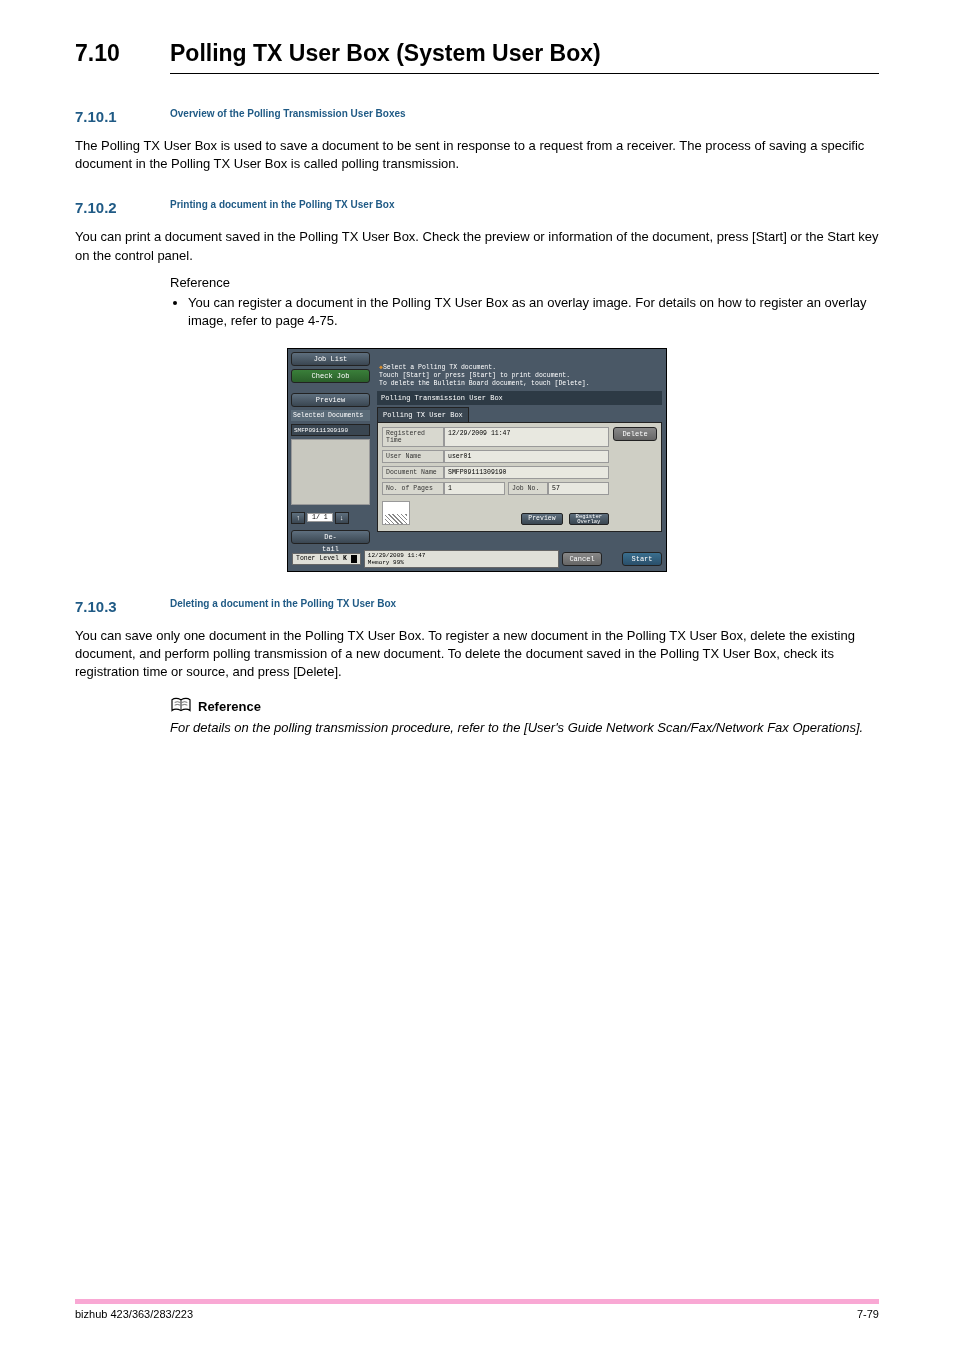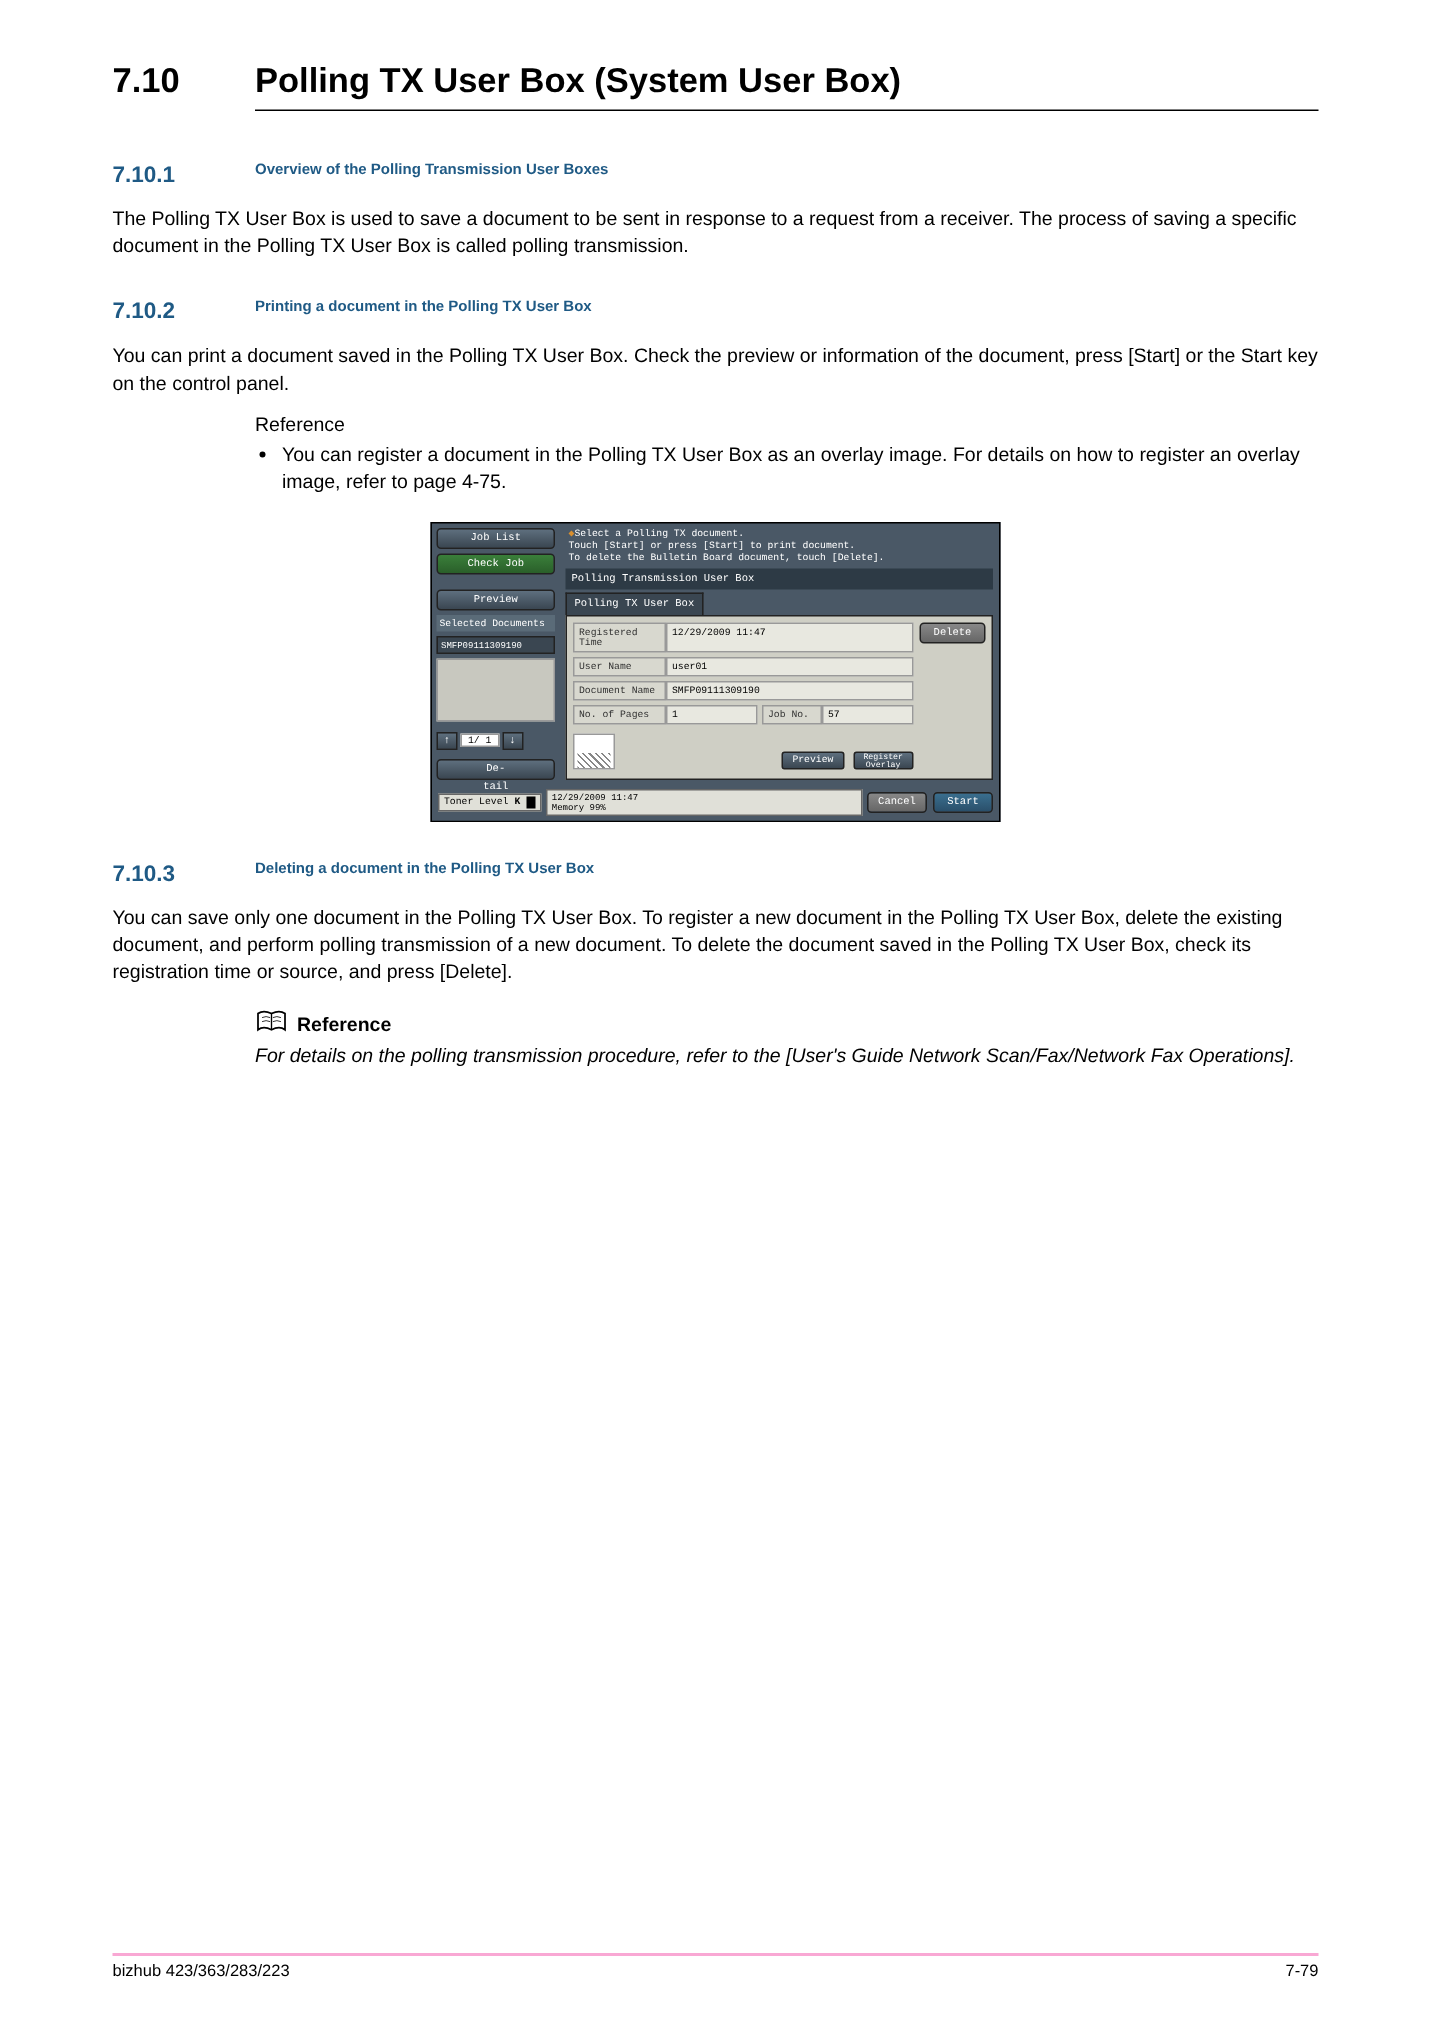--- a/index.html
+++ b/index.html
@@ -99,21 +99,21 @@
   }
   .reference-body {
     font-style: italic;
     line-height: 1.4;
   }
   .footer {
     position: absolute;
     bottom: 30px;
     left: 75px;
     right: 75px;
-    border-top: 2px solid #f9a8d4;
+    border-top: 5px solid #f9a8d4;
     padding-top: 4px;
     font-size: 11px;
     display: flex;
     justify-content: space-between;
   }
 
   
   .screen-wrap {
     margin: 18px auto 10px auto;
     width: 380px;
@@ -129,21 +129,21 @@
   .s-row { display: flex; }
   .s-left {
     width: 85px;
     padding: 3px;
     display: flex;
     flex-direction: column;
     gap: 3px;
   }
   .s-right {
     flex: 1;
-    padding: 3px 4px;
+    padding: 15px 4px;
   }
   .s-btn {
     background: linear-gradient(#5e6f7e, #3a4651);
     border: 1px solid #222;
     border-radius: 3px;
     height: 14px;
     line-height: 12px;
     text-align: center;
     color: #fff;
     font-size: 7px;
@@ -295,21 +295,21 @@
   }
   .s-footer-left {
     background: #e0e0d8;
     border: 1px solid #666;
     color: #000;
     padding: 1px 3px;
     display: flex;
     gap: 4px;
     align-items: center;
   }
-  .s-footer-btns { display: flex; gap: 4px; }
+  .s-footer-btns { display: flex; gap: 20px; }
   .s-status-mid {
     flex:1;
     background:#e0e0d8;
     color:#000;
     border:1px solid #666;
     padding:1px 3px;
     margin: 0 3px;
     font-size:6px;
   }
 </style>

